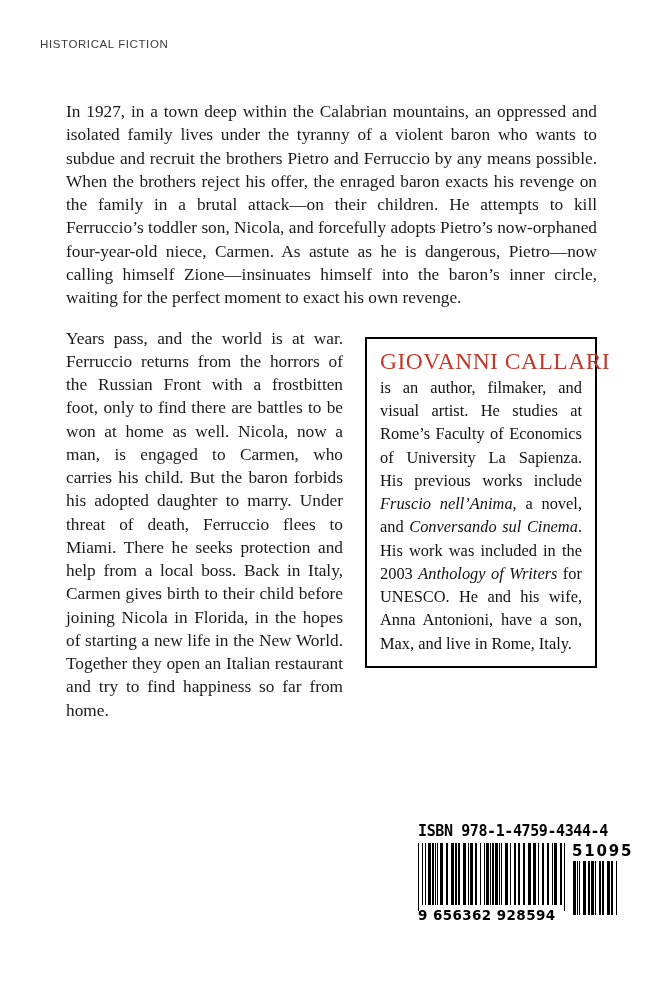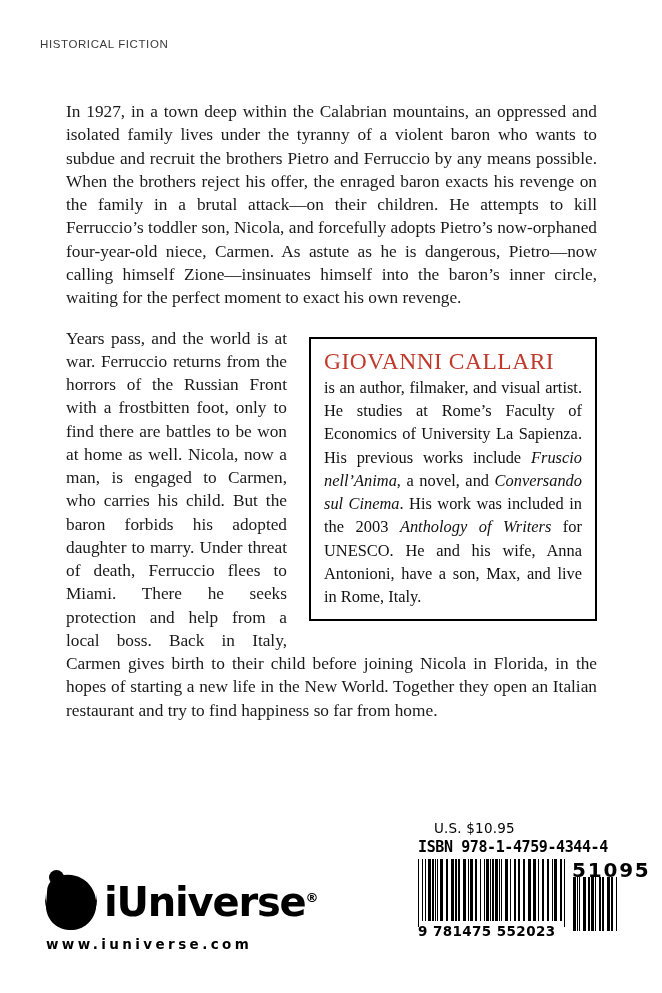--- a/index.html
+++ b/index.html
@@ -53,21 +53,21 @@
     margin-top: 1.0em;
   }
 
   .blurb p.wrap-para {
     margin-top: 0;
   }
 
   
   .author-box {
     float: right;
-    width: 288px;
+    width: 232px;
     box-sizing: border-box;
     border: 2.5px solid #000000;
     padding: 9px 13px 11px 13px;
     margin: 10px 0 9px 22px;
     shape-margin: 6px;
   }
 
   .author-name {
     display: block;
     color: #c0392b;
@@ -206,21 +206,21 @@
     top: 18px;
     width: 46px;
     height: 54px;
   }
 
   .addon-digits {
     position: absolute;
     left: 154px;
     top: -1px;
     font-family: "DejaVu Sans", "Liberation Sans", sans-serif;
-    font-size: 20px;
+    font-size: 15px;
     font-weight: 600;
     letter-spacing: 1.8px;
     color: #000000;
     white-space: nowrap;
   }
 
   .bar {
     position: absolute;
     top: 0;
     background: #000000;
@@ -245,37 +245,23 @@
       </span>
 
       <span>Years pass, and the world is at war. Ferruccio returns from the horrors of the Russian Front with a frostbitten foot, only to find there are battles to be won at home as well. Nicola, now a man, is engaged to Carmen, who carries his child. But the baron forbids his adopted daughter to marry. Under threat of death, Ferruccio flees to Miami. There he seeks protection and help from a local boss. Back in Italy, Carmen gives birth to their child before joining Nicola in Florida, in the hopes of starting a new life in the New World. Together they open an Italian restaurant and try to find happiness so far from home.</span>
     </p>
 
 
   </div>
 
   <div class="bottom">
 
-    <div class="logo">
-
-      <svg class="logo-mark" viewBox="0 0 58 62">
-        <circle cx="14.5" cy="7.5" r="7.5" fill="#000000"></circle>
-        <path d="M3,24 A26,26 0 1,0 55,24 L55,30 A26,26 0 1,1 3,30 Z" fill="#000000"></path>
-        <path d="M5,22 C5,8 20,2 34,6 C48,10 56,24 54,38 C52,52 40,61 27,60 C13,59 4,48 4,36 Z" fill="#000000"></path>
-        <path d="M21,16 C33,13 45,21 46,33 C47,45 38,54 27,53 C17,52 10,43 11,32 C12,23 15,17 21,16 Z" fill="#ffffff" opacity="0"></path>
-      </svg>
-
-      <div class="logo-word"><span>iUniverse</span><span class="logo-reg">®</span></div>
-
-      <div class="logo-url">www.iuniverse.com</div>
-    </div>
 
     <div class="barcode-block">
 
-      <div class="price">U.S. $10.95</div>
 
       <div class="isbn">ISBN 978-1-4759-4344-4</div>
 
       <div class="barcodes">
 
         <div class="ean-main" id="ean-main">
             <div class="bar" style="left: 0px; width: 1px; height: 68px;"></div>
             <div class="bar" style="left: 4px; width: 1px; height: 62px;"></div>
             <div class="bar" style="left: 7px; width: 1px; height: 62px;"></div>
             <div class="bar" style="left: 10px; width: 3px; height: 62px;"></div>
@@ -308,21 +294,21 @@
             <div class="bar" style="left: 115px; width: 3px; height: 62px;"></div>
             <div class="bar" style="left: 120px; width: 1px; height: 62px;"></div>
             <div class="bar" style="left: 124px; width: 2px; height: 62px;"></div>
             <div class="bar" style="left: 129px; width: 2px; height: 62px;"></div>
             <div class="bar" style="left: 134px; width: 1px; height: 62px;"></div>
             <div class="bar" style="left: 136px; width: 3px; height: 62px;"></div>
             <div class="bar" style="left: 142px; width: 2px; height: 62px;"></div>
             <div class="bar" style="left: 146px; width: 1px; height: 68px;"></div>
           </div>
 
-        <div class="ean-digits">9  781475  552023</div>
+        <div class="ean-digits">9  656362  928594</div>
 
         <div class="ean-addon" id="ean-addon">
             <div class="bar" style="left: 0px; width: 3px; height: 54px;"></div>
             <div class="bar" style="left: 4px; width: 1px; height: 54px;"></div>
             <div class="bar" style="left: 6px; width: 1px; height: 54px;"></div>
             <div class="bar" style="left: 10px; width: 3px; height: 54px;"></div>
             <div class="bar" style="left: 15px; width: 2px; height: 54px;"></div>
             <div class="bar" style="left: 18px; width: 3px; height: 54px;"></div>
             <div class="bar" style="left: 22px; width: 1px; height: 54px;"></div>
             <div class="bar" style="left: 26px; width: 2px; height: 54px;"></div>

